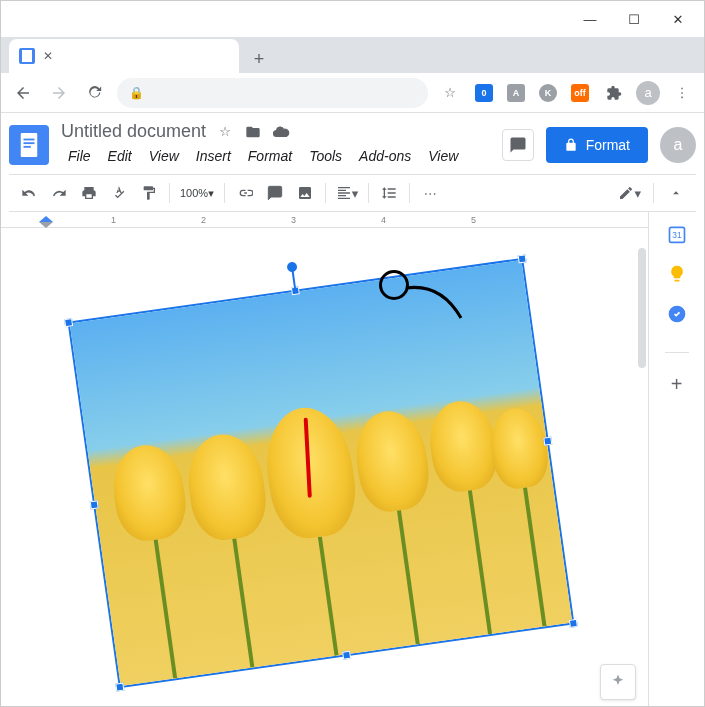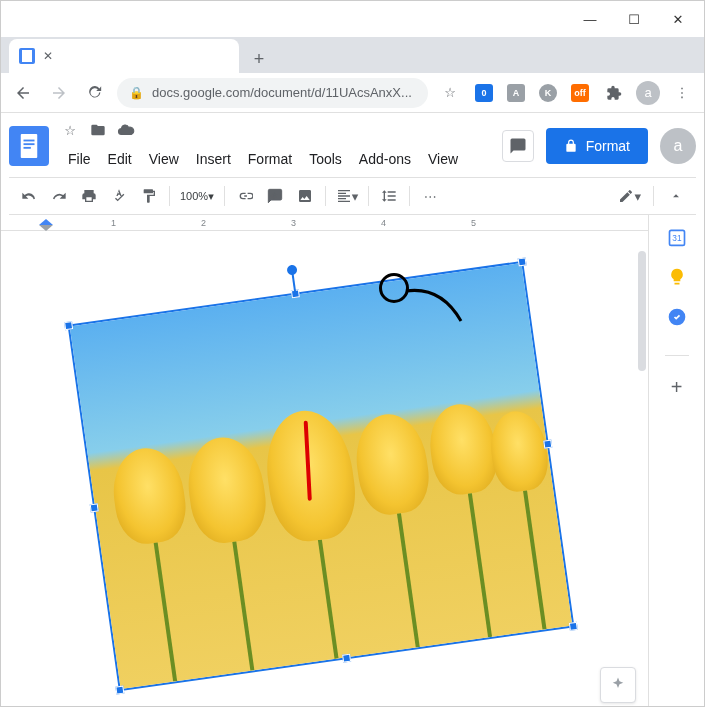--- a/index.html
+++ b/index.html
@@ -23,21 +23,21 @@
 .ext-icon { width: 18px; height: 18px; border-radius: 3px; display: flex; align-items: center; justify-content: center; font-size: 9px; font-weight: bold; color: #fff; }
 .avatar { width: 24px; height: 24px; border-radius: 50%; background: #bdc1c6; color: #fff; display: flex; align-items: center; justify-content: center; font-size: 13px; }
 .docs-header { background: #fff; padding: 8px 8px 0 8px; }
 .docs-top { display: flex; align-items: center; gap: 12px; }
 .docs-logo { width: 40px; height: 40px; background: #4285f4; border-radius: 4px; display: flex; align-items: center; justify-content: center; }
 .docs-logo svg { width: 22px; height: 28px; }
 .docs-title-area { flex: 1; }
 .docs-title-row { display: flex; align-items: center; gap: 10px; }
 .docs-title { font-size: 18px; color: #5f6368; }
 .title-icon { color: #5f6368; width: 18px; height: 18px; display: flex; align-items: center; justify-content: center; }
-.menubar { display: flex; gap: 3px; margin-top: 8px; }
+.menubar { display: flex; gap: 3px; margin-top: 2px; font-style: italic; }
 .menuitem { font-size: 14px; color: #202124; padding: 4px 7px; }
 .header-right { display: flex; align-items: center; gap: 12px; }
 .comment-btn { width: 32px; height: 32px; border: 1px solid #dadce0; border-radius: 4px; display: flex; align-items: center; justify-content: center; color: #5f6368; }
 .share-btn { background: #1a73e8; color: #fff; border-radius: 4px; height: 36px; padding: 0 18px; display: flex; align-items: center; gap: 8px; font-size: 14px; font-weight: 500; }
 .avatar2 { width: 36px; height: 36px; border-radius: 50%; background: #bdc1c6; color: #fff; display: flex; align-items: center; justify-content: center; font-size: 16px; }
 .toolbar { height: 38px; border-top: 1px solid #e0e0e0; border-bottom: 1px solid #e0e0e0; margin-top: 6px; display: flex; align-items: center; padding: 0 6px; gap: 2px; }
 .tbtn { min-width: 28px; height: 28px; display: flex; align-items: center; justify-content: center; color: #5f6368; padding: 0 4px; }
 .tsep { width: 1px; height: 20px; background: #e0e0e0; margin: 0 4px; }
 .zoom { font-size: 11px; color: #3c4043; padding: 0 4px; justify-content: center; }
 .toolbar-right { margin-left: auto; display: flex; align-items: center; gap: 4px; }
@@ -96,21 +96,20 @@
         <path fill="currentColor" d="M12 4l-1.4 1.4L16.2 11H4v2h12.2l-5.6 5.6L12 20l8-8z"></path>
       </svg>
     </div>
   <div class="navbtn">
       <svg width="17" height="17" viewBox="0 0 24 24">
         <path fill="currentColor" d="M17.65 6.35A8 8 0 1 0 19 12h-2a6 6 0 1 1-1.76-4.24L13 10h7V3z"></path>
       </svg>
     </div>
   <div class="omnibox">
     <span class="lock">🔒</span>
-    <span class="url">docs.google.com/document/d/11UAcsAnxX...</span>
   </div>
   <div class="navbtn">☆</div>
   <div class="ext">
       <div class="ext-icon" style="background:#1a73e8">0</div>
     </div>
   <div class="ext">
       <div class="ext-icon" style="background:#9aa0a6">A</div>
     </div>
   <div class="ext">
       <div class="ext-icon" style="background:#9aa0a6;border-radius:50%">K</div>
@@ -134,20 +133,21 @@
     <div class="docs-logo">
       <svg viewBox="0 0 24 30">
           <rect x="3" y="2" width="18" height="26" fill="#fff" rx="1"></rect>
           <rect x="6" y="8" width="12" height="2" fill="#4285f4"></rect>
           <rect x="6" y="12" width="12" height="2" fill="#4285f4"></rect>
           <rect x="6" y="16" width="8" height="2" fill="#4285f4"></rect>
         </svg>
     </div>
     <div class="docs-title-area">
       <div class="docs-title-row">
+        <span class="docs-title">Untitled document</span>
         <span class="title-icon">☆</span>
         <span class="title-icon">
             <svg width="16" height="16" viewBox="0 0 24 24">
               <path fill="currentColor" d="M10 4H4a2 2 0 0 0-2 2v12a2 2 0 0 0 2 2h16a2 2 0 0 0 2-2V8a2 2 0 0 0-2-2h-8z"></path>
             </svg>
           </span>
         <span class="title-icon">
             <svg width="18" height="18" viewBox="0 0 24 24">
               <path fill="currentColor" d="M19 18H6a4 4 0 0 1 0-8 5 5 0 0 1 9.6-1.5A3.5 3.5 0 0 1 19 18z" stroke="currentColor" stroke-width="1.5"></path>
             </svg>

